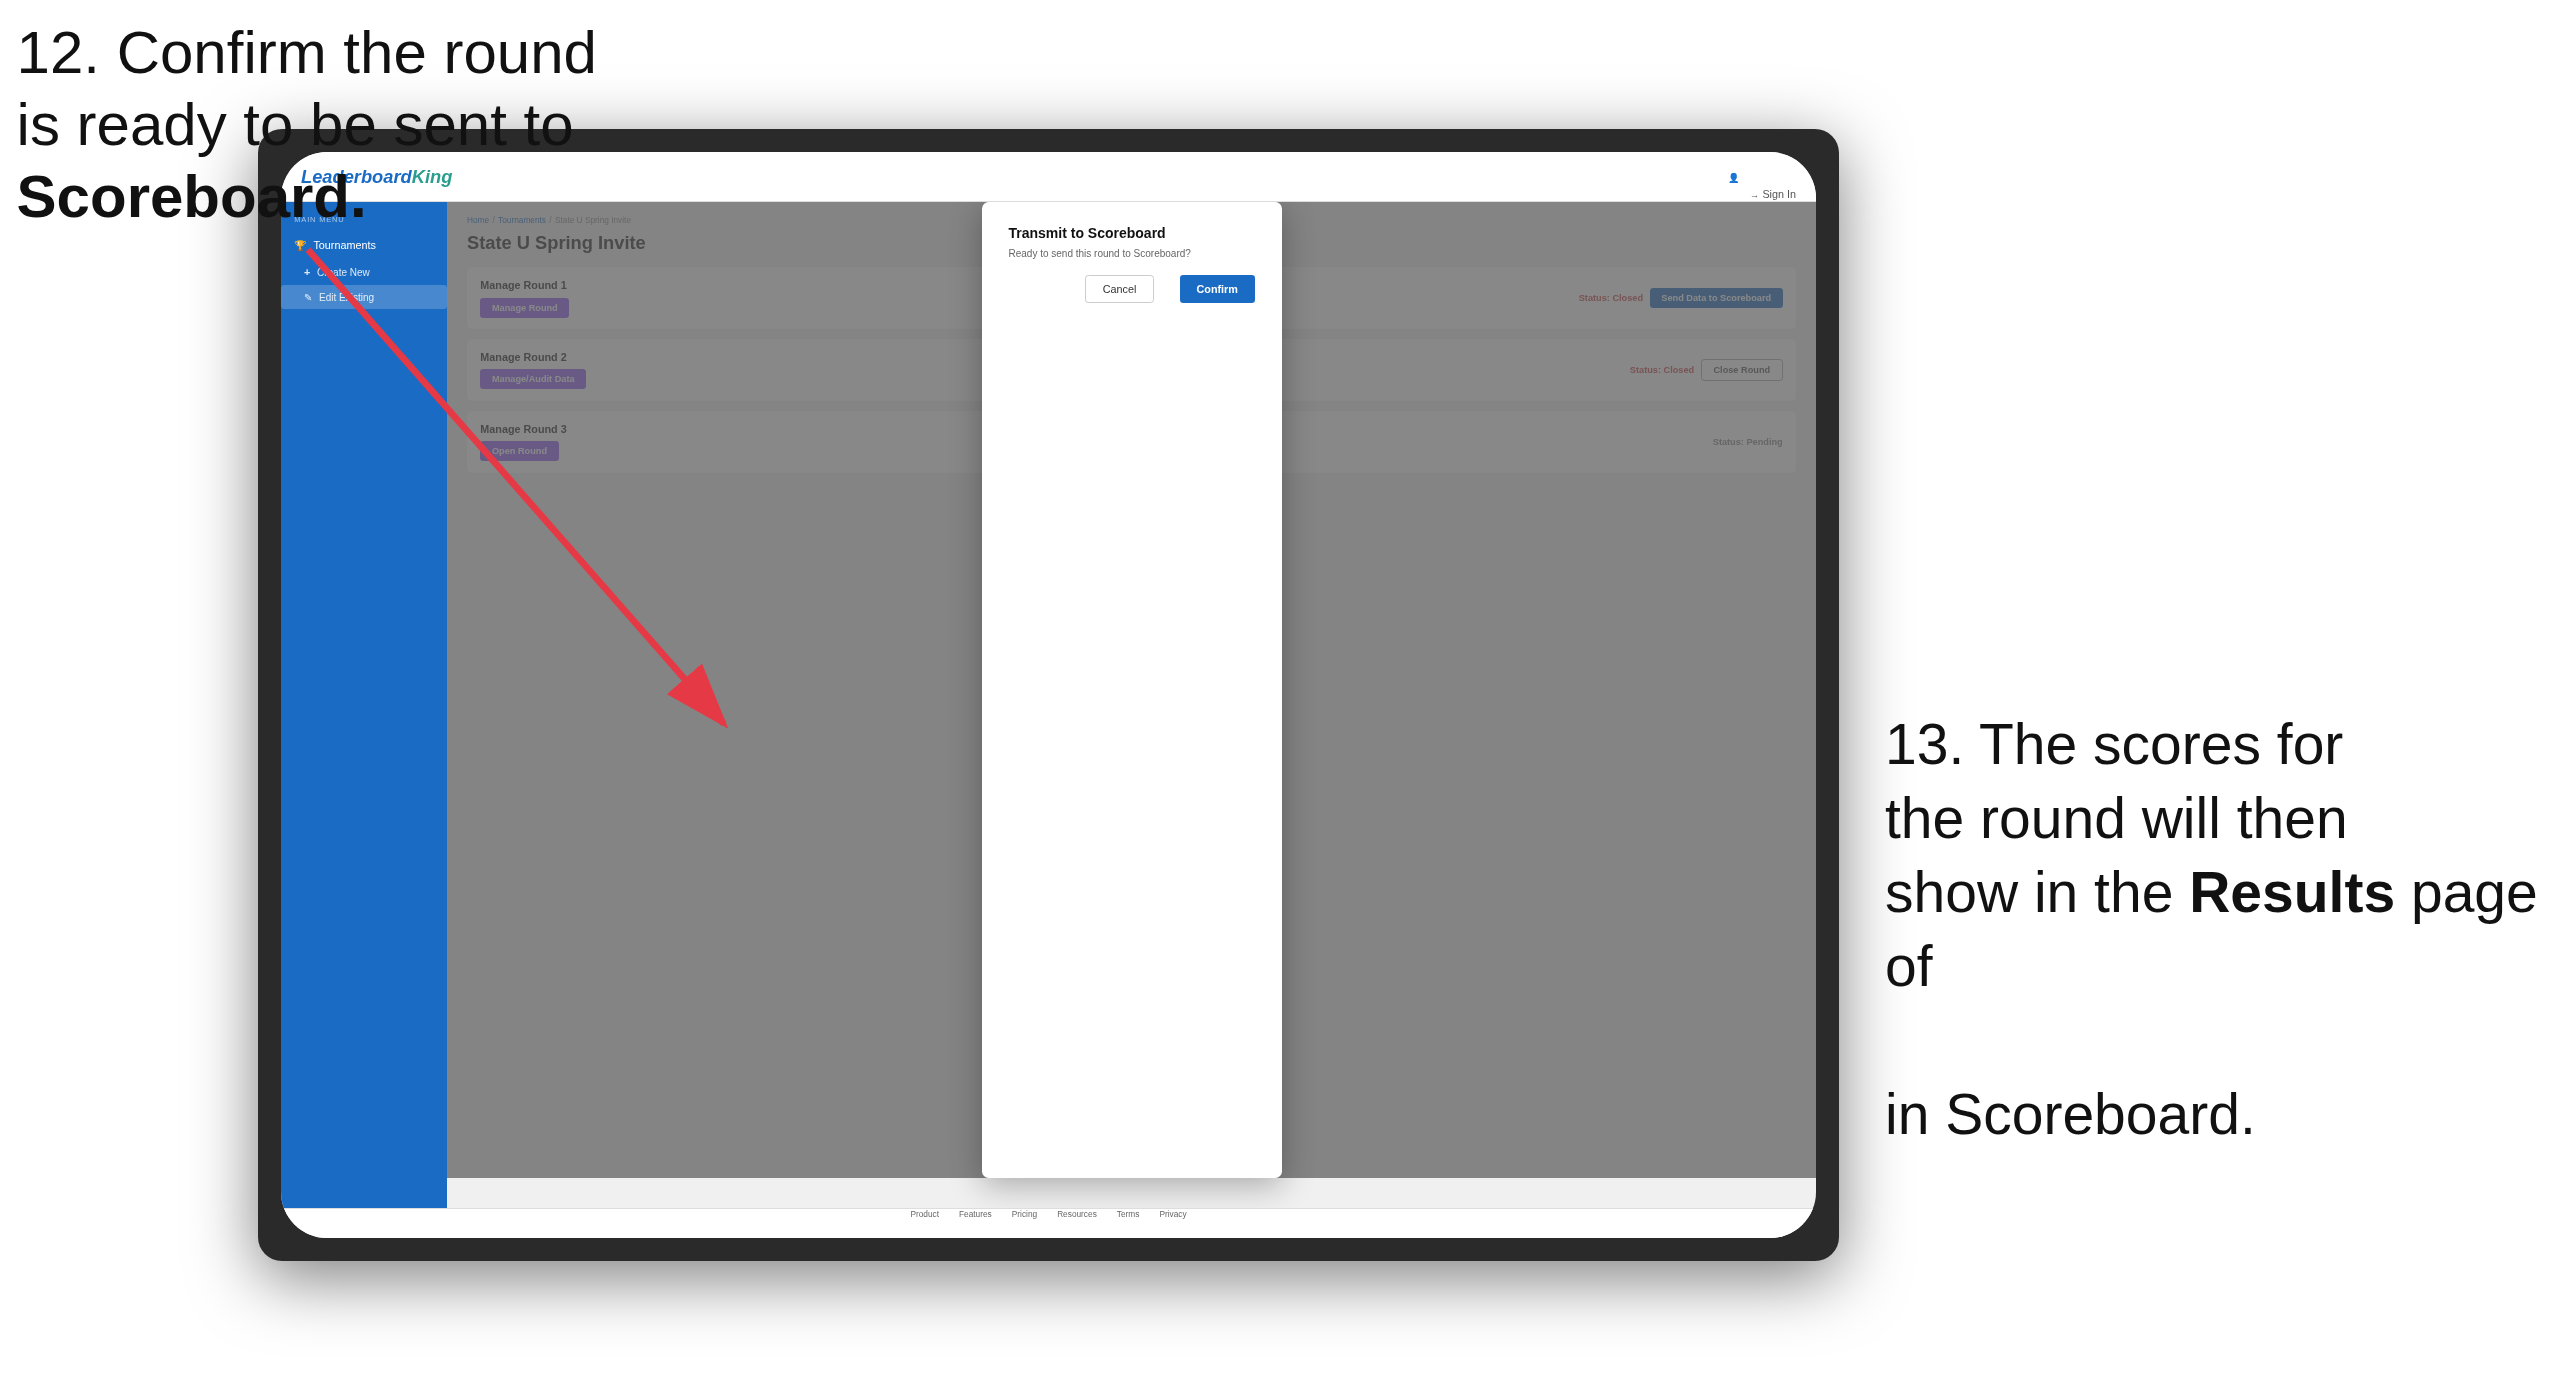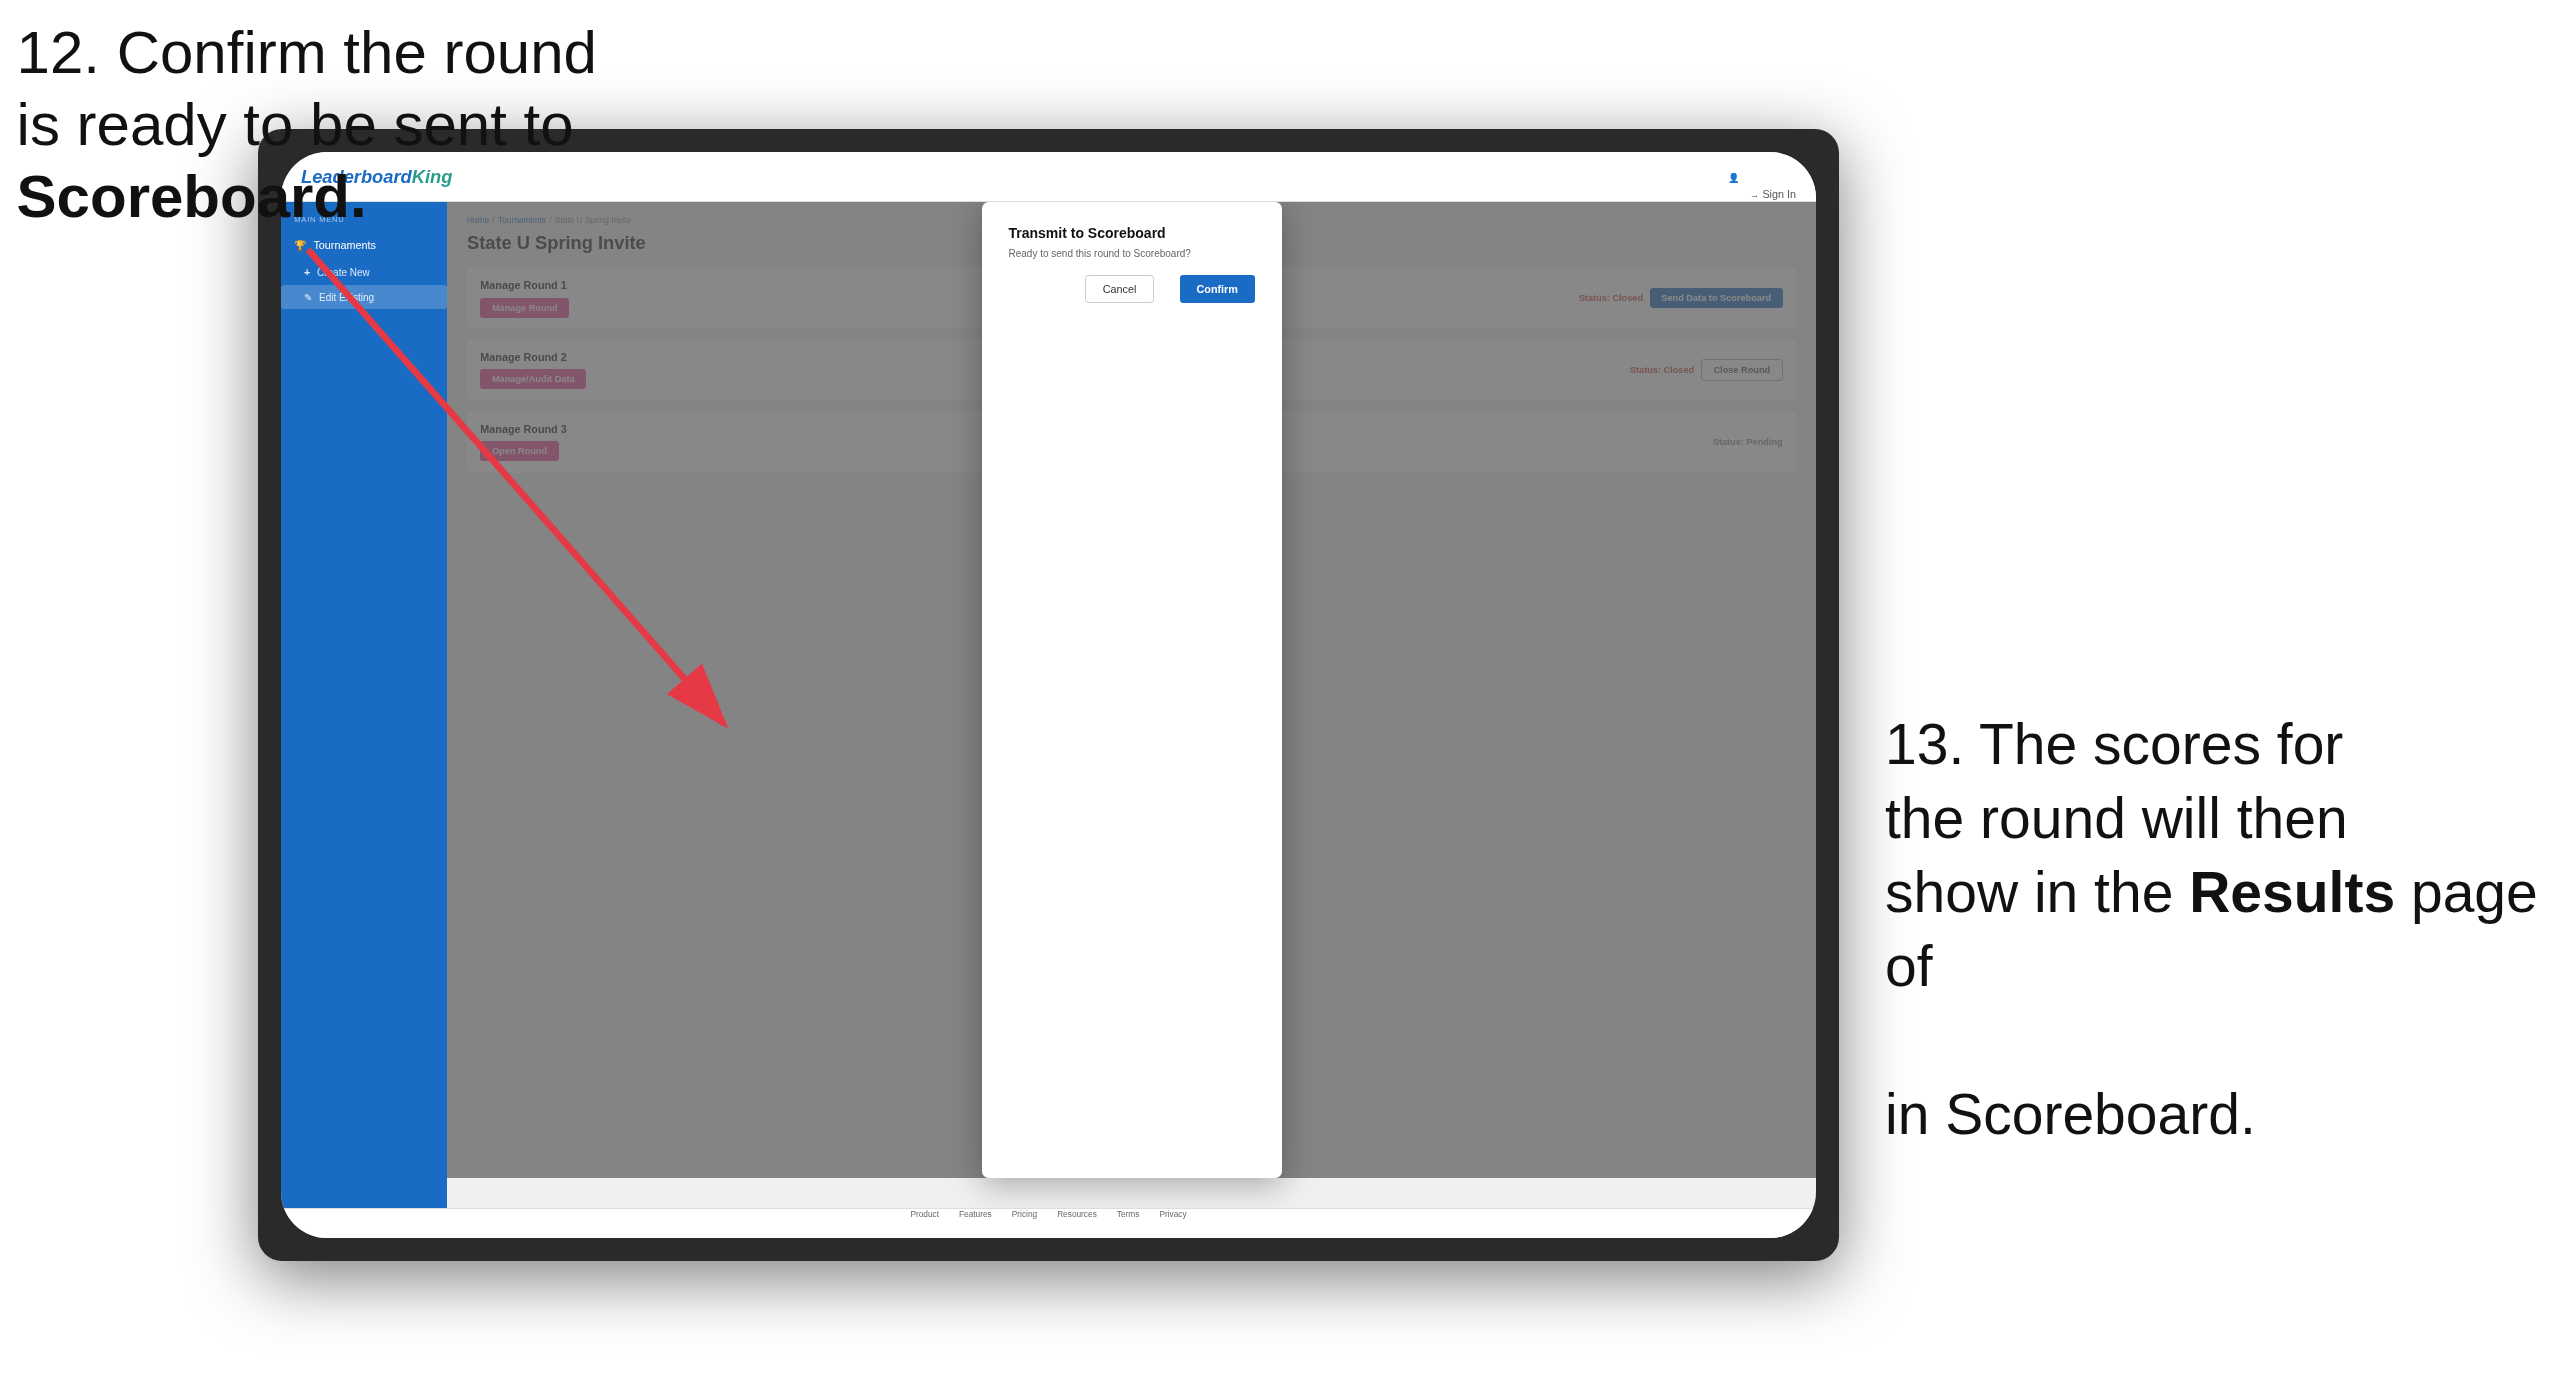--- a/index.html
+++ b/index.html
@@ -236,21 +236,21 @@
     .btn {
       padding: 5px 11.6px;
       border-radius: 3.3px;
       font-size: 9.2px;
       font-weight: 600;
       cursor: pointer;
       border: none;
     }
 
     .btn-brown {
-      background: #ec4899;
+      background: #8b5cf6;
       color: #fff;
     }
 
     .btn-blue {
       background: #1a6bc4;
       color: #fff;
     }
 
     .btn-outline {
       background: transparent;

